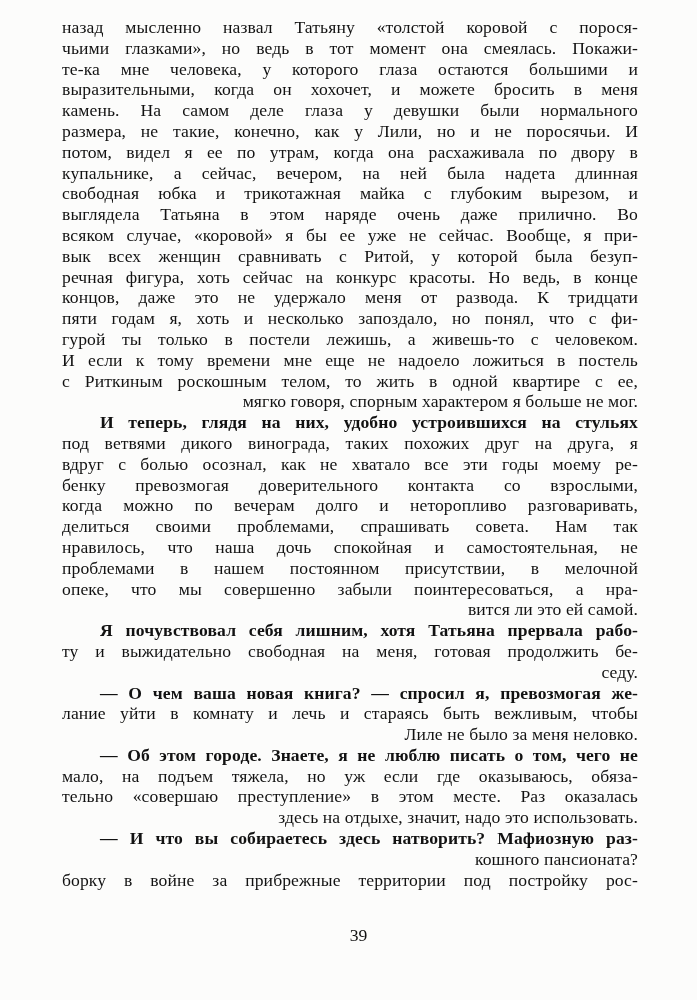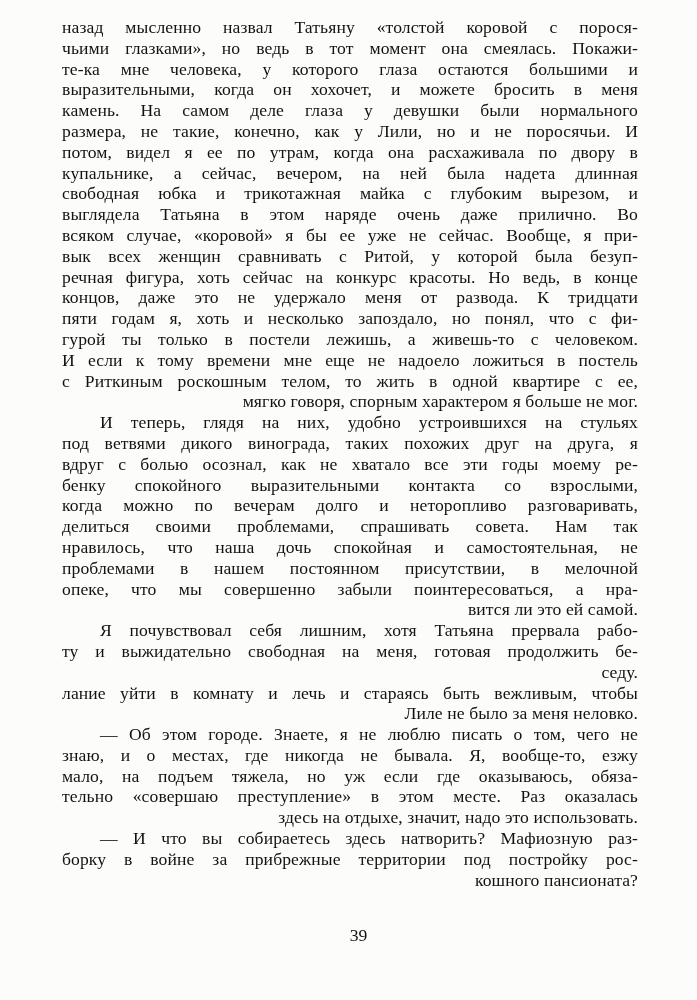--- a/index.html
+++ b/index.html
@@ -32,20 +32,21 @@
     text-align: right;
     white-space: normal;
     letter-spacing: 0.1px;
   }
   .line.justify {
     text-align: justify;
     text-align-last: justify;
   }
   .line.indent {
     padding-left: 38px;
+    font-weight: bold;
   }
   .page-number {
     position: absolute;
     left: 0;
     right: 0;
     top: 925px;
     text-align: center;
     font-size: 17.6px;
     color: #121212;
     margin-left: 20px;
@@ -74,42 +75,42 @@
         <div class="line justify">пяти годам я, хоть и несколько запоздало, но понял, что с фи-</div>
         <div class="line justify">гурой ты только в постели лежишь, а живешь-то с человеком.</div>
         <div class="line justify">И если к тому времени мне еще не надоело ложиться в постель</div>
         <div class="line justify">с Риткиным роскошным телом, то жить в одной квартире с ее,</div>
         <div class="line">мягко говоря, спорным характером я больше не мог.</div>
       </div>
       <div class="paragraph">
         <div class="line justify indent">И теперь, глядя на них, удобно устроившихся на стульях</div>
         <div class="line justify">под ветвями дикого винограда, таких похожих друг на друга, я</div>
         <div class="line justify">вдруг с болью осознал, как не хватало все эти годы моему ре-</div>
-        <div class="line justify">бенку спокойного выразительными контакта со взрослыми,</div>
+        <div class="line justify">бенку превозмогая доверительного контакта со взрослыми,</div>
         <div class="line justify">когда можно по вечерам долго и неторопливо разговаривать,</div>
         <div class="line justify">делиться своими проблемами, спрашивать совета. Нам так</div>
         <div class="line justify">нравилось, что наша дочь спокойная и самостоятельная, не</div>
         <div class="line justify">проблемами в нашем постоянном присутствии, в мелочной</div>
         <div class="line justify">опеке, что мы совершенно забыли поинтересоваться, а нра-</div>
         <div class="line">вится ли это ей самой.</div>
       </div>
       <div class="paragraph">
         <div class="line justify indent">Я почувствовал себя лишним, хотя Татьяна прервала рабо-</div>
         <div class="line justify">ту и выжидательно свободная на меня, готовая продолжить бе-</div>
         <div class="line">седу.</div>
       </div>
       <div class="paragraph">
+        <div class="line justify indent">— О чем ваша новая книга? — спросил я, превозмогая же-</div>
         <div class="line justify">лание уйти в комнату и лечь и стараясь быть вежливым, чтобы</div>
         <div class="line">Лиле не было за меня неловко.</div>
       </div>
       <div class="paragraph">
         <div class="line justify indent">— Об этом городе. Знаете, я не люблю писать о том, чего не</div>
-        <div class="line justify">знаю, и о местах, где никогда не бывала. Я, вообще-то, езжу</div>
         <div class="line justify">мало, на подъем тяжела, но уж если где оказываюсь, обяза-</div>
         <div class="line justify">тельно «совершаю преступление» в этом месте. Раз оказалась</div>
         <div class="line">здесь на отдыхе, значит, надо это использовать.</div>
         <div class="line justify indent">— И что вы собираетесь здесь натворить? Мафиозную раз-</div>
+        <div class="line">кошного пансионата?</div>
         <div class="line justify">борку в войне за прибрежные территории под постройку рос-</div>
-        <div class="line">кошного пансионата?</div>
       </div>
     </div>
   <div class="page-number">39</div>
 </div>
 
 </body></html>

